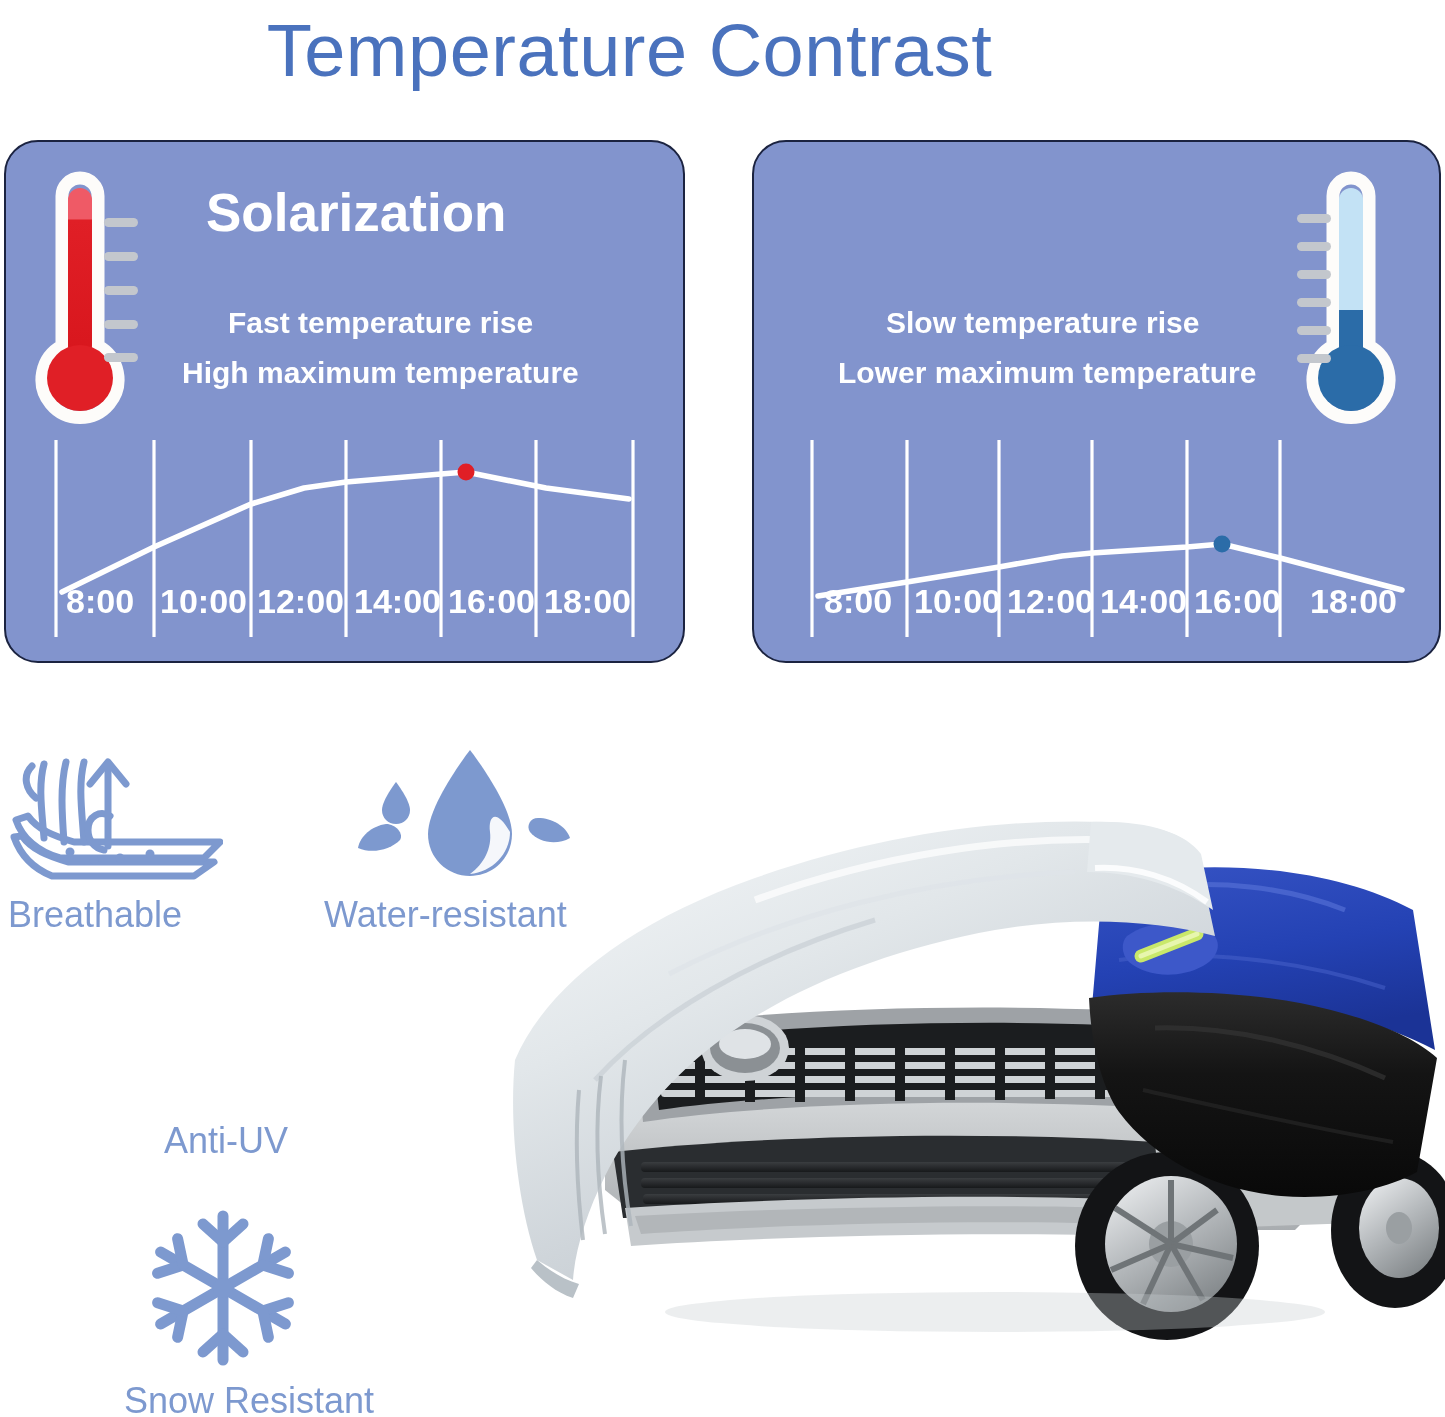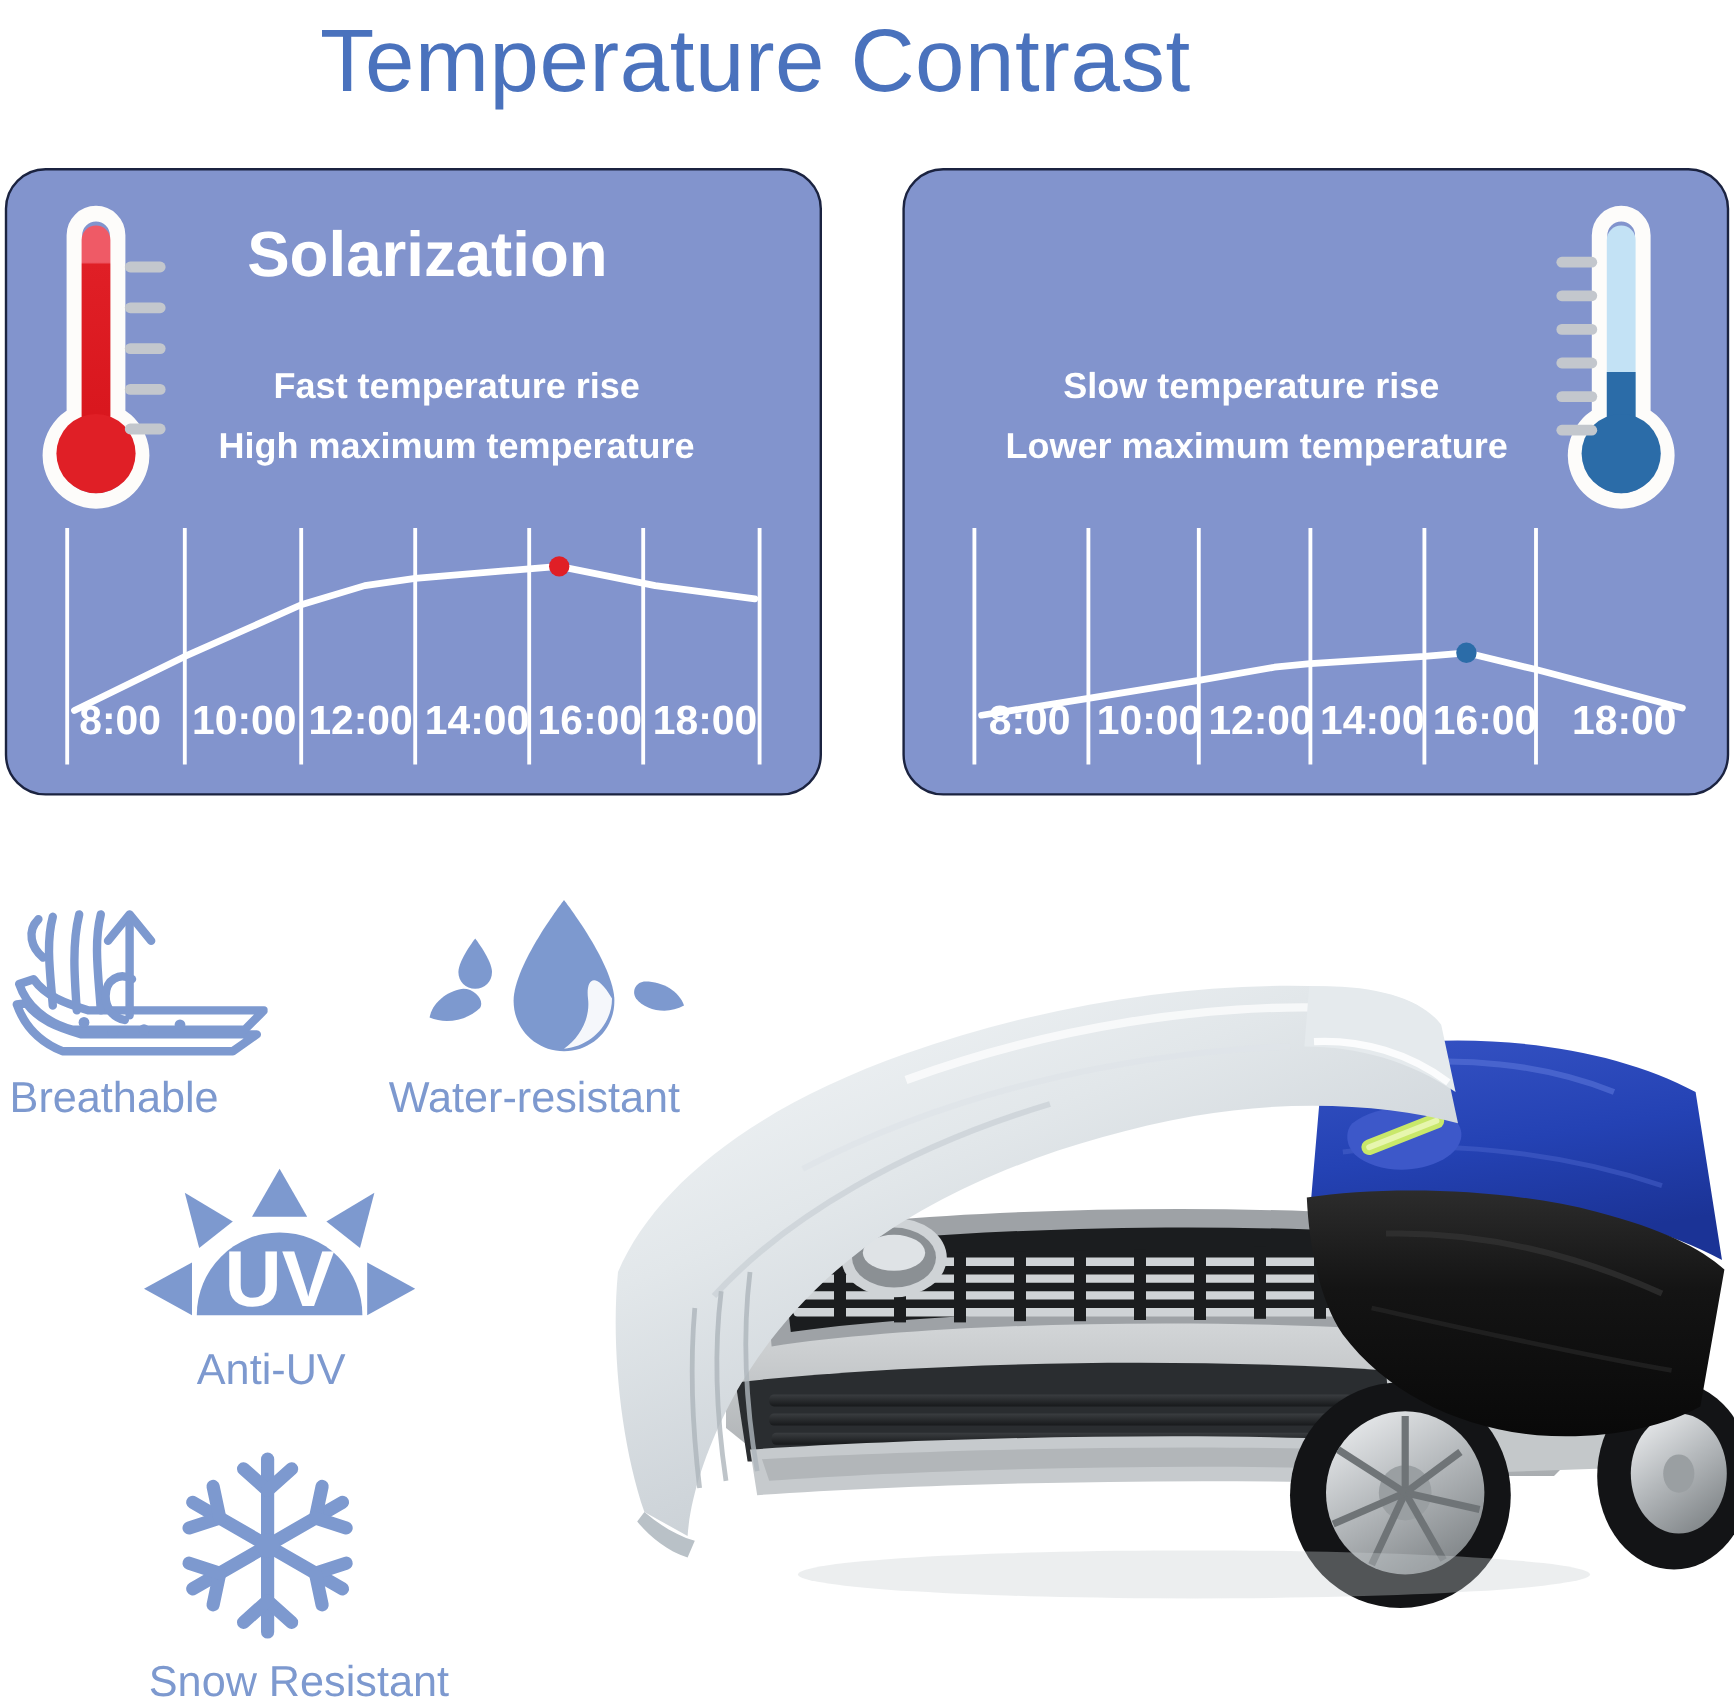--- a/index.html
+++ b/index.html
@@ -267,38 +267,20 @@
 
         <path d="M72 40 C72 40 58 58 58 68 C58 76 64 82 72 82 C80 82 86 76 86 68 C86 58 72 40 72 40 Z" fill="#7d99cf"></path>
         <path d="M62 82 C48 84 36 94 34 106 C48 112 66 108 76 98 C80 92 72 82 62 82 Z" fill="#7d99cf"></path>
         <path d="M214 76 C228 76 242 84 246 96 C232 104 214 100 206 90 C202 84 206 76 214 76 Z" fill="#7d99cf"></path>
       </svg>
     </div>
     <div class="feature-label" id="label-water">Water-resistant</div>
   </div>
 
   <div class="feature" id="feature-uv">
-    <div class="feature-icon">
-      <svg width="230" height="145" viewBox="0 0 230 145">
-
-        <path d="M46 128 A69 69 0 0 1 184 128 Z" fill="#7d99cf"></path>
-
-        <path d="M115 6 L138 46 L92 46 Z" fill="#7d99cf"></path>
-
-        <path d="M36 26 L76 50 L48 72 Z" fill="#7d99cf"></path>
-
-        <path d="M194 26 L182 72 L154 50 Z" fill="#7d99cf"></path>
-
-        <path d="M2 106 L42 84 L42 128 Z" fill="#7d99cf"></path>
-
-        <path d="M228 106 L188 128 L188 84 Z" fill="#7d99cf"></path>
-
-        <text x="115" y="120" text-anchor="middle" font-family="Liberation Sans, sans-serif" font-size="66" font-weight="700" fill="#ffffff">UV</text>
-      </svg>
-    </div>
     <div class="feature-label" id="label-uv">Anti-UV</div>
   </div>
 
   <div class="feature" id="feature-snow">
     <div class="feature-icon">
       <svg width="210" height="165" viewBox="0 0 210 165">
         <g transform="translate(105,80)" stroke="#7d99cf" stroke-width="11" stroke-linecap="round" stroke-linejoin="round" fill="none">
 
           <g>
             <line x1="0" y1="0" x2="0" y2="-72"></line>

